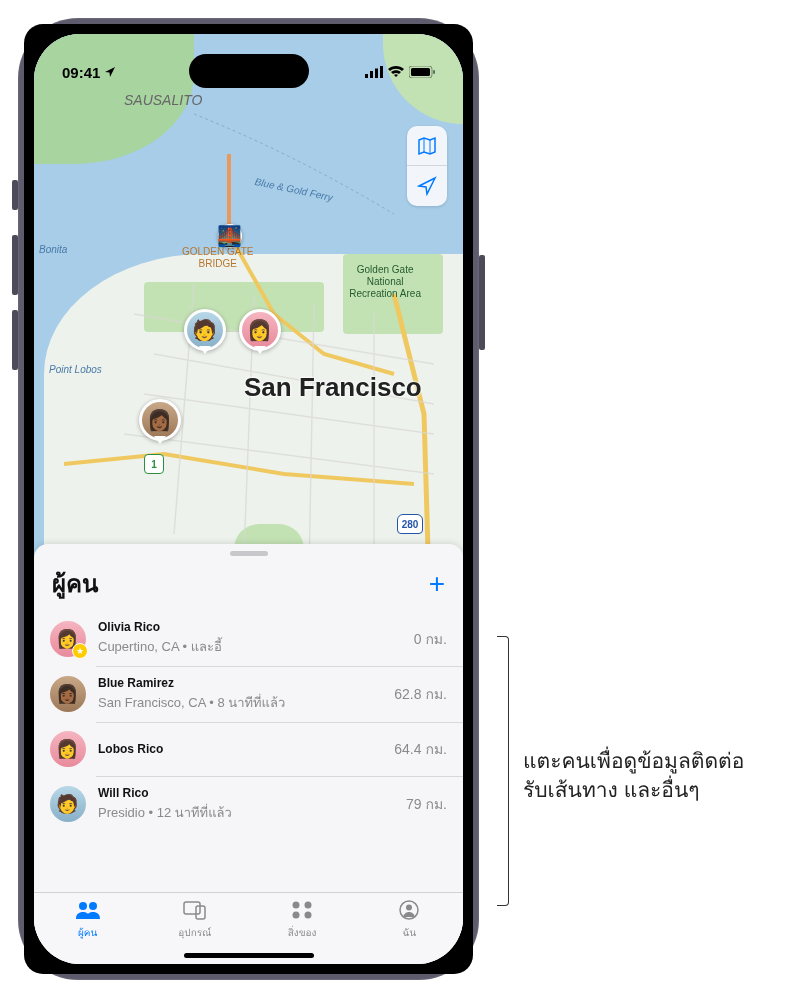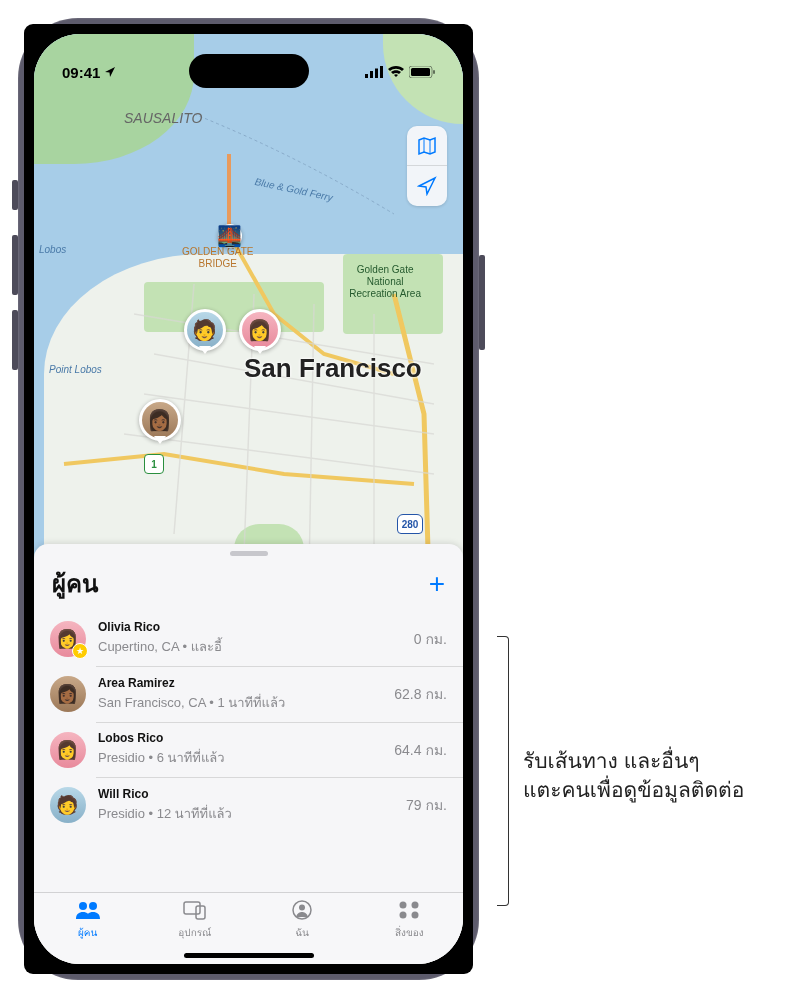--- a/index.html
+++ b/index.html
@@ -23,21 +23,21 @@
     height: 962px;
     border-radius: 60px;
     background: #5d5b6c;
     padding: 6px;
     box-shadow: inset 0 0 2px rgba(255,255,255,0.3);
   }
   .phone-body {
     position: relative;
     width: 100%;
     height: 100%;
-    border-radius: 9px;
+    border-radius: 19px;
     background: #000;
     padding: 10px;
   }
   .screen {
     position: relative;
     width: 100%;
     height: 100%;
     border-radius: 46px;
     overflow: hidden;
     background: #eef2ec;
@@ -399,31 +399,31 @@
                 <path d="M 110 360 L 400 400"></path>
                   <path d="M 90 400 L 400 440"></path>
                 <path d="M 160 250 L 140 500"></path>
                   <path d="M 220 260 L 210 520"></path>
                 <path d="M 280 270 L 275 540"></path>
                   <path d="M 340 280 L 340 560"></path>
               </g>
               <path d="M 160 80 Q 260 120 360 180" stroke="#88aac8" stroke-width="1" stroke-dasharray="3,3" fill="none"></path>
             </svg>
 
-            <div class="map-text town" style="top:76px;left:90px;text-align:right;">SAUSALITO</div>
+            <div class="map-text town" style="top:58px;left:90px;text-align:right;">SAUSALITO</div>
             <div class="map-text bridge" style="top:212px;left:148px;white-space:pre;">GOLDEN GATE
 BRIDGE</div>
             <div class="map-text" style="top:230px;right:42px;white-space:pre;">Golden Gate
 National
 Recreation Area</div>
             <div class="map-text ferry" style="top:150px;left:220px;transform:rotate(12deg);">Blue &amp; Gold Ferry</div>
-            <div class="map-text water-lbl" style="top:210px;left:5px;">Lobos</div>
+            <div class="map-text water-lbl" style="top:210px;left:5px;">Bonita</div>
             <div class="map-text water-lbl" style="top:330px;left:15px;font-style:italic;">Point Lobos</div>
 
-            <div class="city-label" style="top:319px;left:210px;">San Francisco</div>
+            <div class="city-label" style="top:338px;left:210px;">San Francisco</div>
 
             <div class="shield ca" style="top:420px;left:110px;">1</div>
             <div class="shield us" style="top:480px;right:40px;margin-left:42px;">280</div>
 
             <div class="avatar-pin small" style="top:190px;left:184px;">
               <div class="avatar-face av-bridge">🌉</div>
             </div>
             <div class="avatar-pin" style="top:275px;left:150px;">
               <div class="avatar-face av-4">🧑</div>
             </div>
@@ -461,31 +461,30 @@
                   <div class="row-info">
                     <div class="row-name">Olivia Rico</div>
                     <div class="row-sub">Cupertino, CA • และอี้</div>
                   </div>
                   <div class="row-dist">0 กม.</div>
                 </div>
                 <div class="row-divider"></div>
                 <div class="person-row">
                   <div class="row-avatar av-3">👩🏾</div>
                   <div class="row-info">
-                    <div class="row-name">Area Ramirez</div>
-                    <div class="row-sub">San Francisco, CA • 1 นาทีที่แล้ว</div>
+                    <div class="row-name">Blue Ramirez</div>
+                    <div class="row-sub">San Francisco, CA • 8 นาทีที่แล้ว</div>
                   </div>
                   <div class="row-dist">62.8 กม.</div>
                 </div>
                 <div class="row-divider"></div>
                 <div class="person-row">
                   <div class="row-avatar av-1">👩</div>
                   <div class="row-info">
                     <div class="row-name">Lobos Rico</div>
-                    <div class="row-sub">Presidio • 6 นาทีที่แล้ว</div>
                   </div>
                   <div class="row-dist">64.4 กม.</div>
                 </div>
                 <div class="row-divider"></div>
                 <div class="person-row">
                   <div class="row-avatar av-4">🧑</div>
                   <div class="row-info">
                     <div class="row-name">Will Rico</div>
                     <div class="row-sub">Presidio • 12 นาทีที่แล้ว</div>
                   </div>
@@ -505,43 +504,43 @@
               </div>
               <div class="tab">
                 <span><svg viewBox="0 0 26 22">
                     <rect x="2" y="3" width="16" height="12" rx="2" fill="none" stroke="currentColor" stroke-width="1.5"></rect>
                     <rect x="14" y="7" width="9" height="13" rx="2" fill="none" stroke="currentColor" stroke-width="1.5"></rect>
                   </svg></span>
                 <span>อุปกรณ์</span>
               </div>
               <div class="tab">
                 <span><svg viewBox="0 0 26 22">
-                    <circle cx="13" cy="11" r="9" fill="none" stroke="currentColor" stroke-width="1.5"></circle>
-                    <circle cx="13" cy="8.5" r="3" fill="currentColor"></circle>
-                    <path d="M7 18 C8 14 11 13 13 13 C15 13 18 14 19 18" fill="currentColor"></path>
-                  </svg></span>
-                <span>ฉัน</span>
-              </div>
-              <div class="tab">
-                <span><svg viewBox="0 0 26 22">
                     <circle cx="7" cy="6" r="3.5" fill="currentColor"></circle>
                     <circle cx="19" cy="6" r="3.5" fill="currentColor"></circle>
                     <circle cx="7" cy="16" r="3.5" fill="currentColor"></circle>
                     <circle cx="19" cy="16" r="3.5" fill="currentColor"></circle>
                   </svg></span>
                 <span>สิ่งของ</span>
               </div>
+              <div class="tab">
+                <span><svg viewBox="0 0 26 22">
+                    <circle cx="13" cy="11" r="9" fill="none" stroke="currentColor" stroke-width="1.5"></circle>
+                    <circle cx="13" cy="8.5" r="3" fill="currentColor"></circle>
+                    <path d="M7 18 C8 14 11 13 13 13 C15 13 18 14 19 18" fill="currentColor"></path>
+                  </svg></span>
+                <span>ฉัน</span>
+              </div>
             </div>
 
           <div class="home-indicator"></div>
         </div>
       </div>
     </div>
   </div>
 
   <div class="annotation">
     <div class="ann-bracket"></div>
     <div class="ann-text">
+      <div>แตะคนเพื่อดูข้อมูลติดต่อ</div>
       <div>รับเส้นทาง และอื่นๆ</div>
-      <div>แตะคนเพื่อดูข้อมูลติดต่อ</div>
     </div>
   </div>
 </div>
 
 </body></html>

